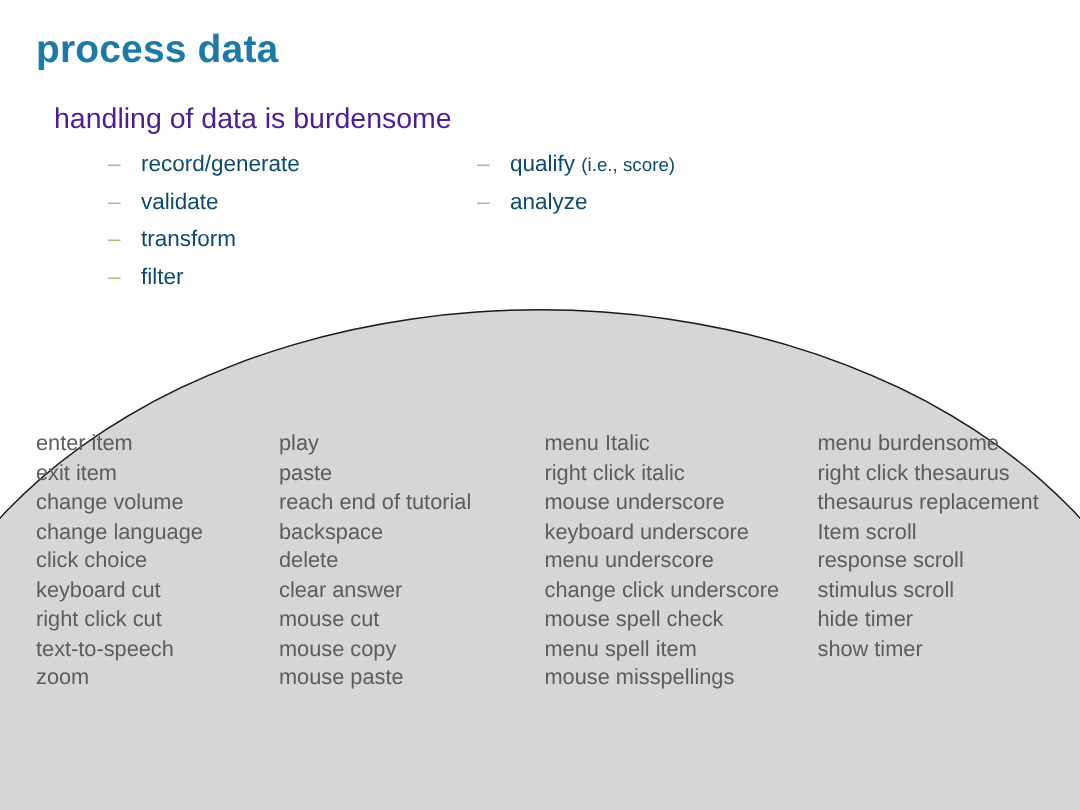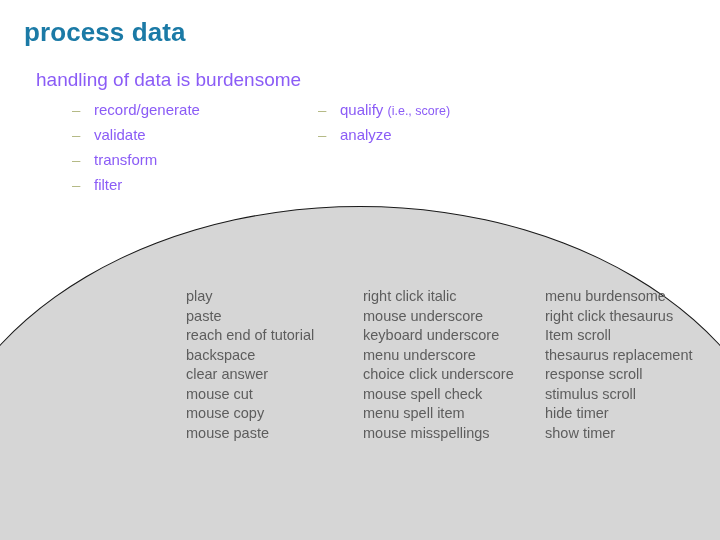--- a/index.html
+++ b/index.html
@@ -45,21 +45,21 @@
     z-index: 3;
     white-space: nowrap;
   }
 
   
   #subhead {
     position: absolute;
     left: 36px;
     top: 69px;
     font-size: 19px;
-    color: #8b5cf6;
+    color: #4c1d95;
     z-index: 3;
     white-space: nowrap;
   }
 
   
   .sublist {
     position: absolute;
     z-index: 3;
     margin: 0;
     padding: 0;
@@ -77,21 +77,21 @@
   .dash {
     display: inline-block;
     width: 22px;
     flex: 0 0 22px;
     color: #b5ba86;
     font-size: 15px;
     line-height: 1;
   }
   .sub-label {
     font-size: 15px;
-    color: #8b5cf6;
+    color: #0c4a6e;
   }
   .sub-label .small {
     font-size: 12.5px;
   }
 
   
   .col {
     position: absolute;
     z-index: 3;
     margin: 0;
@@ -143,44 +143,57 @@
       <li>
         <span class="dash">–</span>
         <span class="sub-label">qualify <span class="small">(i.e., score)</span></span>
       </li>
       <li>
         <span class="dash">–</span>
         <span class="sub-label">analyze</span>
       </li>
     </ul>
 
+  <ul class="col" id="col-1">
+      <li>enter item</li>
+      <li>exit item</li>
+      <li>change volume</li>
+      <li>change language</li>
+      <li>click choice</li>
+      <li>keyboard cut</li>
+      <li>right click cut</li>
+      <li>text-to-speech</li>
+      <li>zoom</li>
+    </ul>
   <ul class="col" id="col-2">
       <li>play</li>
       <li>paste</li>
       <li>reach end of tutorial</li>
       <li>backspace</li>
+      <li>delete</li>
       <li>clear answer</li>
       <li>mouse cut</li>
       <li>mouse copy</li>
       <li>mouse paste</li>
     </ul>
   <ul class="col" id="col-3">
+      <li>menu Italic</li>
       <li>right click italic</li>
       <li>mouse underscore</li>
       <li>keyboard underscore</li>
       <li>menu underscore</li>
-      <li>choice click underscore</li>
+      <li>change click underscore</li>
       <li>mouse spell check</li>
       <li>menu spell item</li>
       <li>mouse misspellings</li>
     </ul>
   <ul class="col" id="col-4">
       <li>menu burdensome</li>
       <li>right click thesaurus</li>
+      <li>thesaurus replacement</li>
       <li>Item scroll</li>
-      <li>thesaurus replacement</li>
       <li>response scroll</li>
       <li>stimulus scroll</li>
       <li>hide timer</li>
       <li>show timer</li>
     </ul>
 
 </div>
 
 </body></html>

